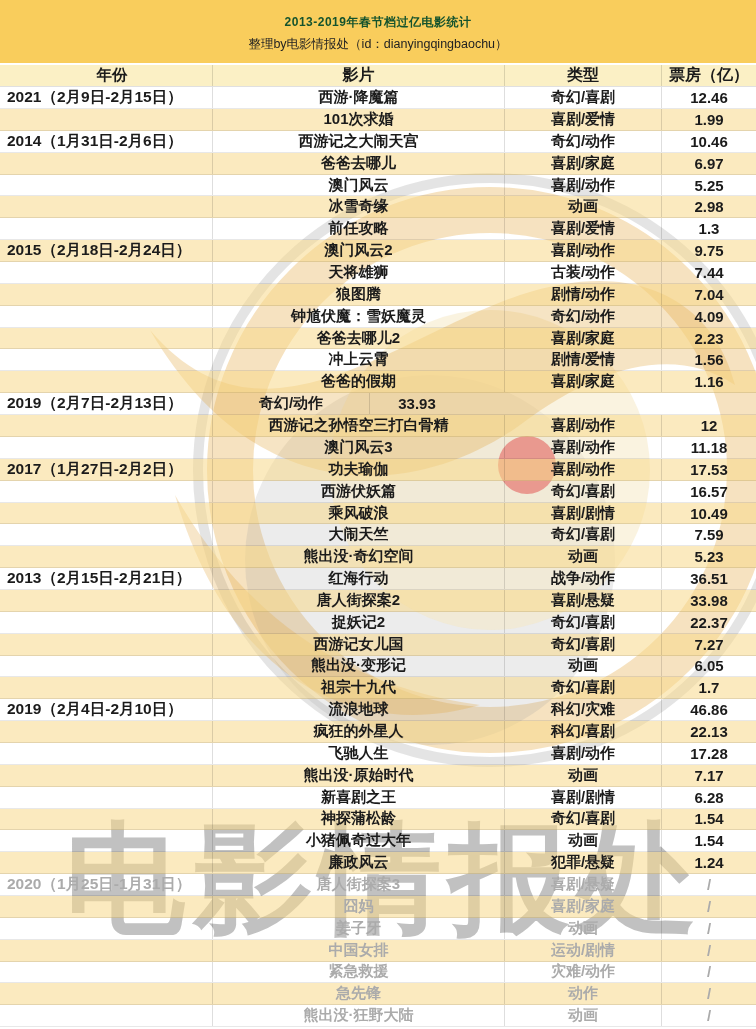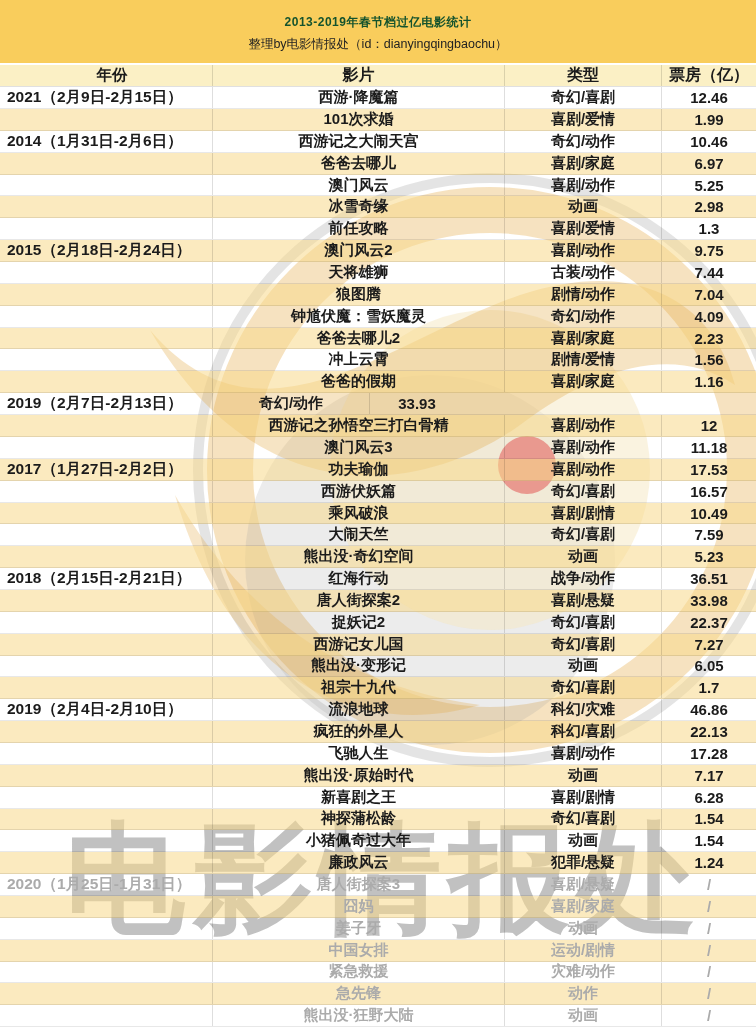--- a/index.html
+++ b/index.html
@@ -220,21 +220,21 @@
         <div class="c c-genre">奇幻/喜剧</div>
         <div class="c c-box">7.59</div>
       </div>
       <div class="row">
         <div class="c c-year"></div>
         <div class="c c-film">熊出没·奇幻空间</div>
         <div class="c c-genre">动画</div>
         <div class="c c-box">5.23</div>
       </div>
       <div class="row">
-        <div class="c c-year">2018（2月15日-2月21日）</div>
+        <div class="c c-year">2013（2月15日-2月21日）</div>
         <div class="c c-film">红海行动</div>
         <div class="c c-genre">战争/动作</div>
         <div class="c c-box">36.51</div>
       </div>
       <div class="row">
         <div class="c c-year"></div>
         <div class="c c-film">唐人街探案2</div>
         <div class="c c-genre">喜剧/悬疑</div>
         <div class="c c-box">33.98</div>
       </div>

